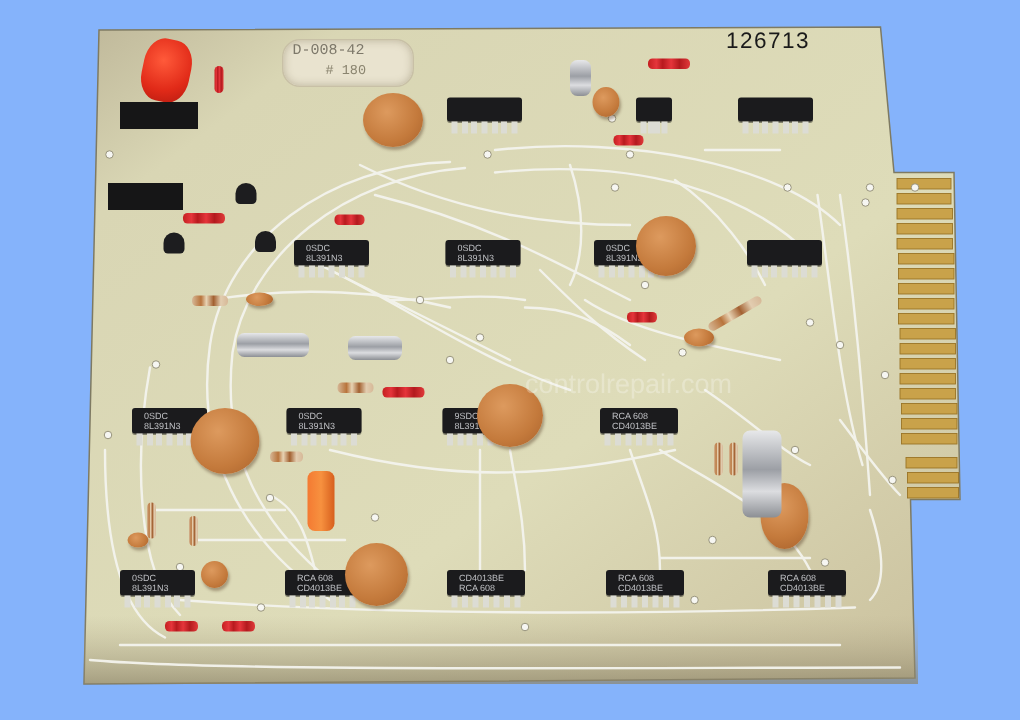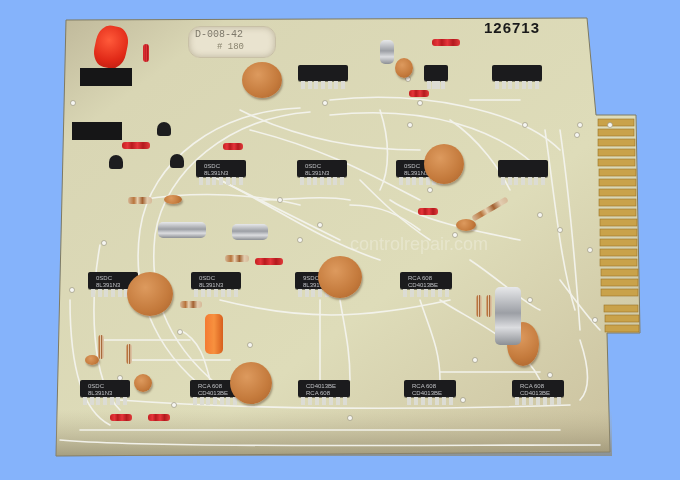--- a/index.html
+++ b/index.html
@@ -1,34 +1,34 @@
 <!DOCTYPE html>
 <html><head>
 <meta charset="utf-8">
 <style>
   html, body { margin:0; padding:0; }
   body { width:680px; height:480px; background:#85b3fb; position:relative; overflow:hidden; font-family:"Liberation Sans", sans-serif; }
   .board { position:absolute; left:0; top:0; width:680px; height:480px; }
   .abs { position:absolute; }
-  .serial { position:absolute; left:484px; top:19px; font-family:"Liberation Sans", sans-serif; font-weight:bold; font-size:15px; letter-spacing:1px; color:#1a1a1a; }
+  .serial { position:absolute; left:484px; top:19px; font-family:"Liberation Sans", sans-serif; font-weight:normal; font-size:15px; letter-spacing:1px; color:#1a1a1a; }
   .label-sticker { position:absolute; left:188px; top:26px; width:86px; height:30px; background:#e9e3cf; border:1px solid #c8c0a6; border-radius:12px; box-shadow:inset 0 0 6px rgba(120,110,80,0.4); }
   .label-sticker .l1 { position:absolute; left:6px; top:2px; font-size:10px; color:#7d786a; font-family:"Liberation Mono", monospace; }
   .label-sticker .l2 { position:absolute; left:28px; top:15px; font-size:9px; color:#8a846f; font-family:"Liberation Mono", monospace; }
   .ic { position:absolute; background:#1b1b1d; border-radius:2px; box-shadow:0 1px 0 rgba(0,0,0,0.4); }
   .ic .txt { position:absolute; left:8px; top:3px; font-size:6px; line-height:7px; color:#bfc0c4; font-family:"Liberation Sans", sans-serif; white-space:pre; }
   .ic .pins { position:absolute; left:3px; right:3px; bottom:-8px; height:8px; display:flex; justify-content:space-between; }
   .ic .pins span { width:4px; height:8px; background:#dcdcd4; }
   .cap { position:absolute; border-radius:50%; background:radial-gradient(circle at 40% 35%, #dd9a5e, #c47a3c 60%, #a9622c); box-shadow:1px 2px 2px rgba(60,30,10,0.35); }
   .res { position:absolute; height:7px; border-radius:3px; }
   .res.red { background:linear-gradient(90deg,#c41f20,#e5353b 20%,#b81a1e 35%,#e5353b 55%,#b31a1e 75%,#e03a3a); }
   .res.tan { background:linear-gradient(90deg,#d6b897,#b8743c 25%,#e7d3b4 40%,#a26030 60%,#e2cdb0 80%,#d6b897); }
   .trans { position:absolute; width:14px; height:14px; background:#1d1d1f; border-radius:50% 50% 3px 3px; }
   .metal { position:absolute; border-radius:5px; background:linear-gradient(180deg,#e7e8ea,#9c9fa5 45%,#dcdde0 70%,#8c8f94); }
   .watermark { position:absolute; left:175px; top:225px; color:rgba(255,255,255,0.28); font-weight:bold; font-size:26px; letter-spacing:2px; font-family:"Liberation Sans", sans-serif; }
-  .watermark2 { position:absolute; left:350px; top:234px; color:rgba(255,255,255,0.28); font-size:18px; font-family:"Liberation Sans", sans-serif;text-align:right; }
+  .watermark2 { position:absolute; left:350px; top:246px; color:rgba(255,255,255,0.28); font-size:18px; font-family:"Liberation Sans", sans-serif;text-align:right; }
 </style>
 </head>
 <body>
 
 <div class="board">
   <svg class="abs" width="680" height="480" viewBox="0 0 680 480" style="left:0;top:0">
     <defs>
       <linearGradient id="sub" x1="0" y1="0" x2="1" y2="1">
         <stop offset="0" stop-color="#bfb89a"></stop>
         <stop offset="0.15" stop-color="#d9d6b4"></stop>

